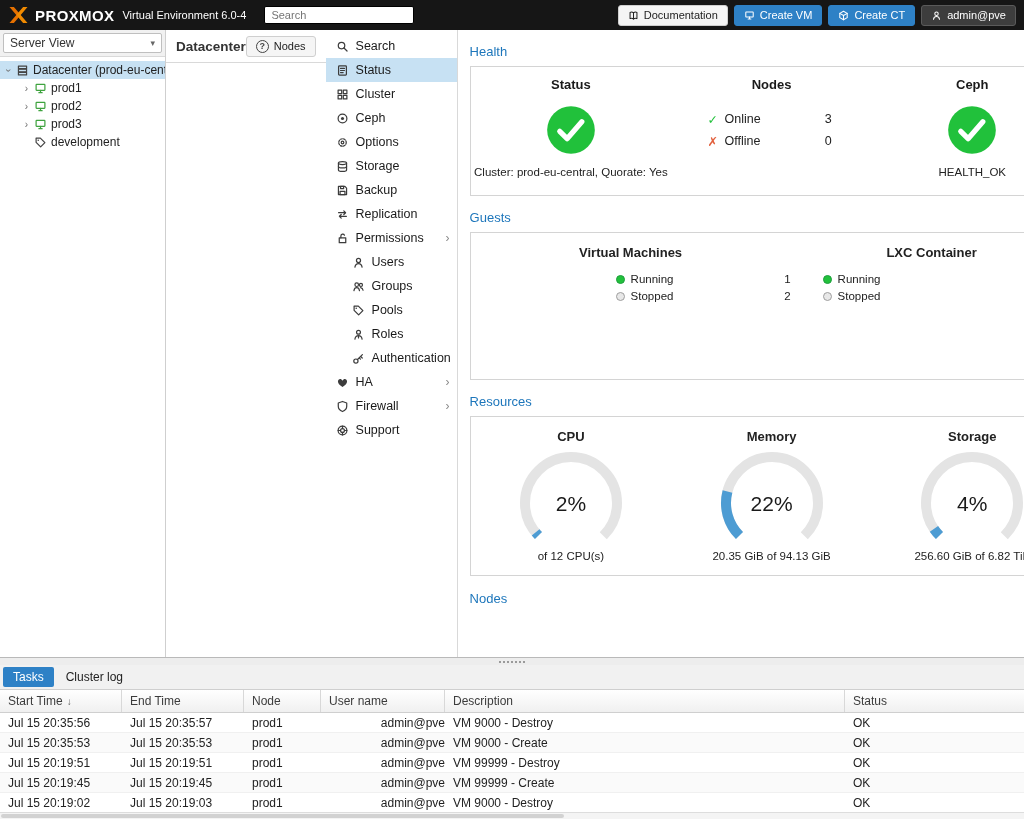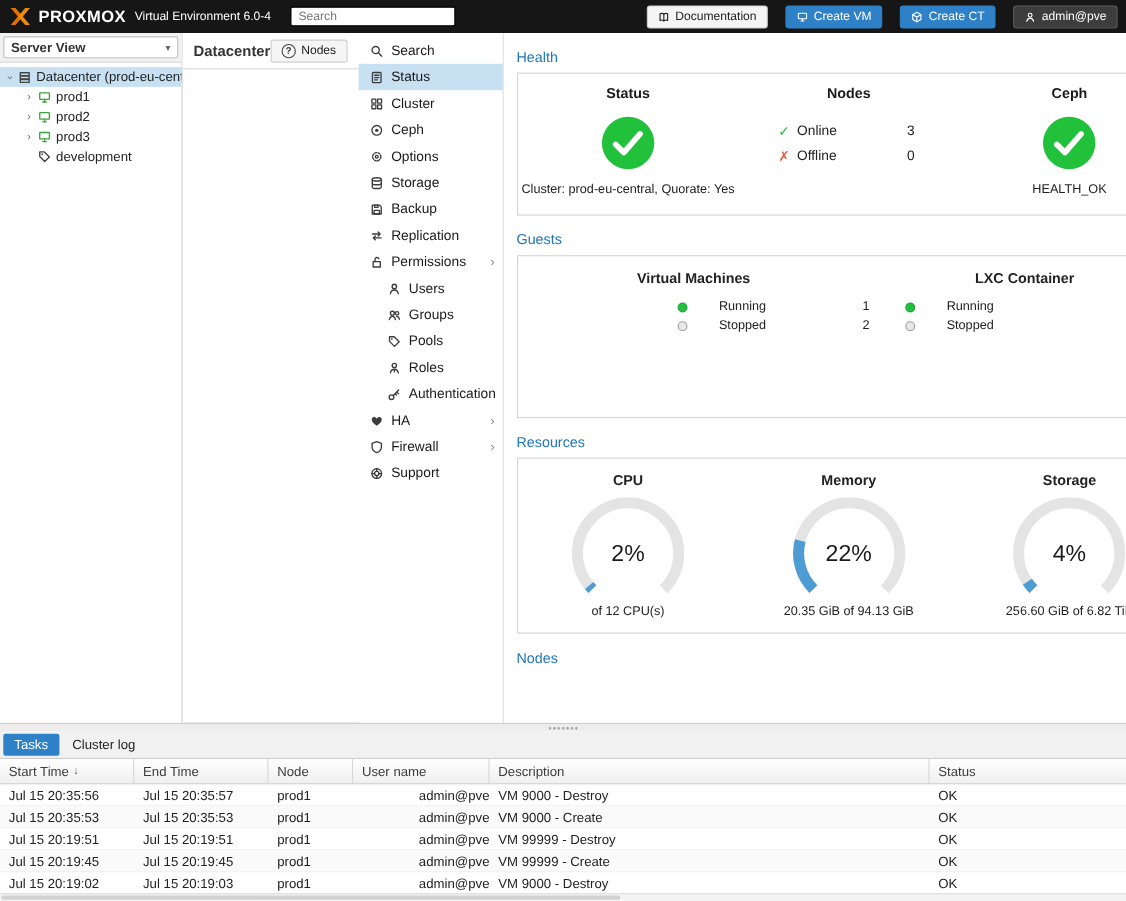--- a/index.html
+++ b/index.html
@@ -10,31 +10,31 @@
   }
   .sym  { fill:none; stroke:currentColor; stroke-width:1.5; stroke-linecap:round; stroke-linejoin:round; }
   .symf { fill:currentColor; stroke:none; }
 
   
   .topbar { height:30px; background:var(--header-bg,#161616); display:flex; align-items:center; padding:0 8px; gap:8px; }
   .logo { display:flex; align-items:center; gap:6px; }
   .brand { color:#fff; font-weight:bold; font-size:15px; letter-spacing:.4px; }
   .version { color:#fff; font-size:11px; }
   .top-search { width:150px; height:18px; border:1px solid #000; border-radius:2px; font-size:11px; padding:0 6px; background:#fff; margin-left:10px; }
-  .top-right { margin-left:auto; display:flex; gap:16px; align-items:center; }
+  .top-right { margin-left:auto; display:flex; gap:6px; align-items:center; }
   .btn { height:21px; display:inline-flex; align-items:center; gap:5px; padding:0 9px; font-size:11px; border-radius:3px; border:1px solid transparent; cursor:pointer; white-space:nowrap; }
   .btn svg { width:11px; height:11px; }
   .btn-light  { background:#f5f5f5; border-color:#cfcfcf; color:#222; }
   .btn-accent { background:var(--accent); border-color:var(--accent); color:#fff; }
   .btn-dark   { background:#3d3d3d; border-color:#5a5a5a; color:#fff; }
 
   
   .mid { display:flex; height:627px; }
   .left { width:166px; border-right:1px solid #cfcfcf; display:flex; flex-direction:column; background:#fff; flex:none; }
-  .view-row { height:27px; background:#f1f1f1; border-bottom:1px solid #d9d9d9; display:flex; align-items:center; padding:0 3px;font-weight:bold; }
+  .view-row { height:27px; background:#f1f1f1; border-bottom:1px solid #d9d9d9; display:flex; align-items:center; padding:0 3px; }
   .combo { flex:1; height:20px; background:#fff; border:1px solid #bfbfbf; border-radius:2px; display:flex; align-items:center; padding:0 6px; color:#333; cursor:pointer; }
   .combo .caret { margin-left:auto; color:#666; font-size:9px; }
   .tree { flex:1; padding-top:4px; overflow:hidden; }
   .tree-row { height:18px; display:flex; align-items:center; padding-left:3px; white-space:nowrap; overflow:hidden; cursor:pointer; }
   .tree-row.selected { background:var(--tree-selected-bg,#c7e1f3); }
   .tree-row.child { padding-left:21px; }
   .tcaret { width:11px; color:#707070; font-size:10px; text-align:center; flex:none; }
   .tcaret.exp { transform:rotate(90deg); }
   .tico { width:13px; height:13px; margin:0 4px 0 2px; flex:none; }
   .tico.green { color:var(--node-green,#3fa33f); }
@@ -69,21 +69,21 @@
   .nmark.on  { color:var(--health-green,#21c13b); }
   .nmark.off { color:var(--offline-red,#e2603d); }
   .ncount { margin-left:auto; padding-right:4px; }
 
   .guests-panel { height:148px; display:flex; padding-top:12px; }
   .gcol { flex:1; }
   .gtitle { text-align:center; font-weight:bold; font-size:13px; }
   .grows { margin-top:12px; display:flex; flex-direction:column; gap:3px; }
   .grows.vm  { margin-left:145px; width:175px; }
   .grows.lxc { margin-left:32px;  width:250px; }
-  .grow { display:flex; align-items:center; font-size:11.5px; height:14px;gap:23px; }
+  .grow { display:flex; align-items:center; font-size:11.5px; height:14px; }
   .dot { width:9px; height:9px; border-radius:50%; margin-right:6px; flex:none; }
   .dot.run  { background:var(--health-green,#21c13b); border:1px solid #1e9e3e; }
   .dot.stop { background:#e8e8e8; border:1px solid #9e9e9e; }
   .gval { margin-left:auto; }
 
   .res-panel { height:160px; display:flex; padding-top:12px; }
   .rcol { flex:1; display:flex; flex-direction:column; align-items:center; }
   .rtitle { font-weight:bold; font-size:13px; }
   .gwrap { position:relative; margin-top:4px; width:170px; height:100px; }
   svg.gauge { width:170px; height:100px; display:block; }

